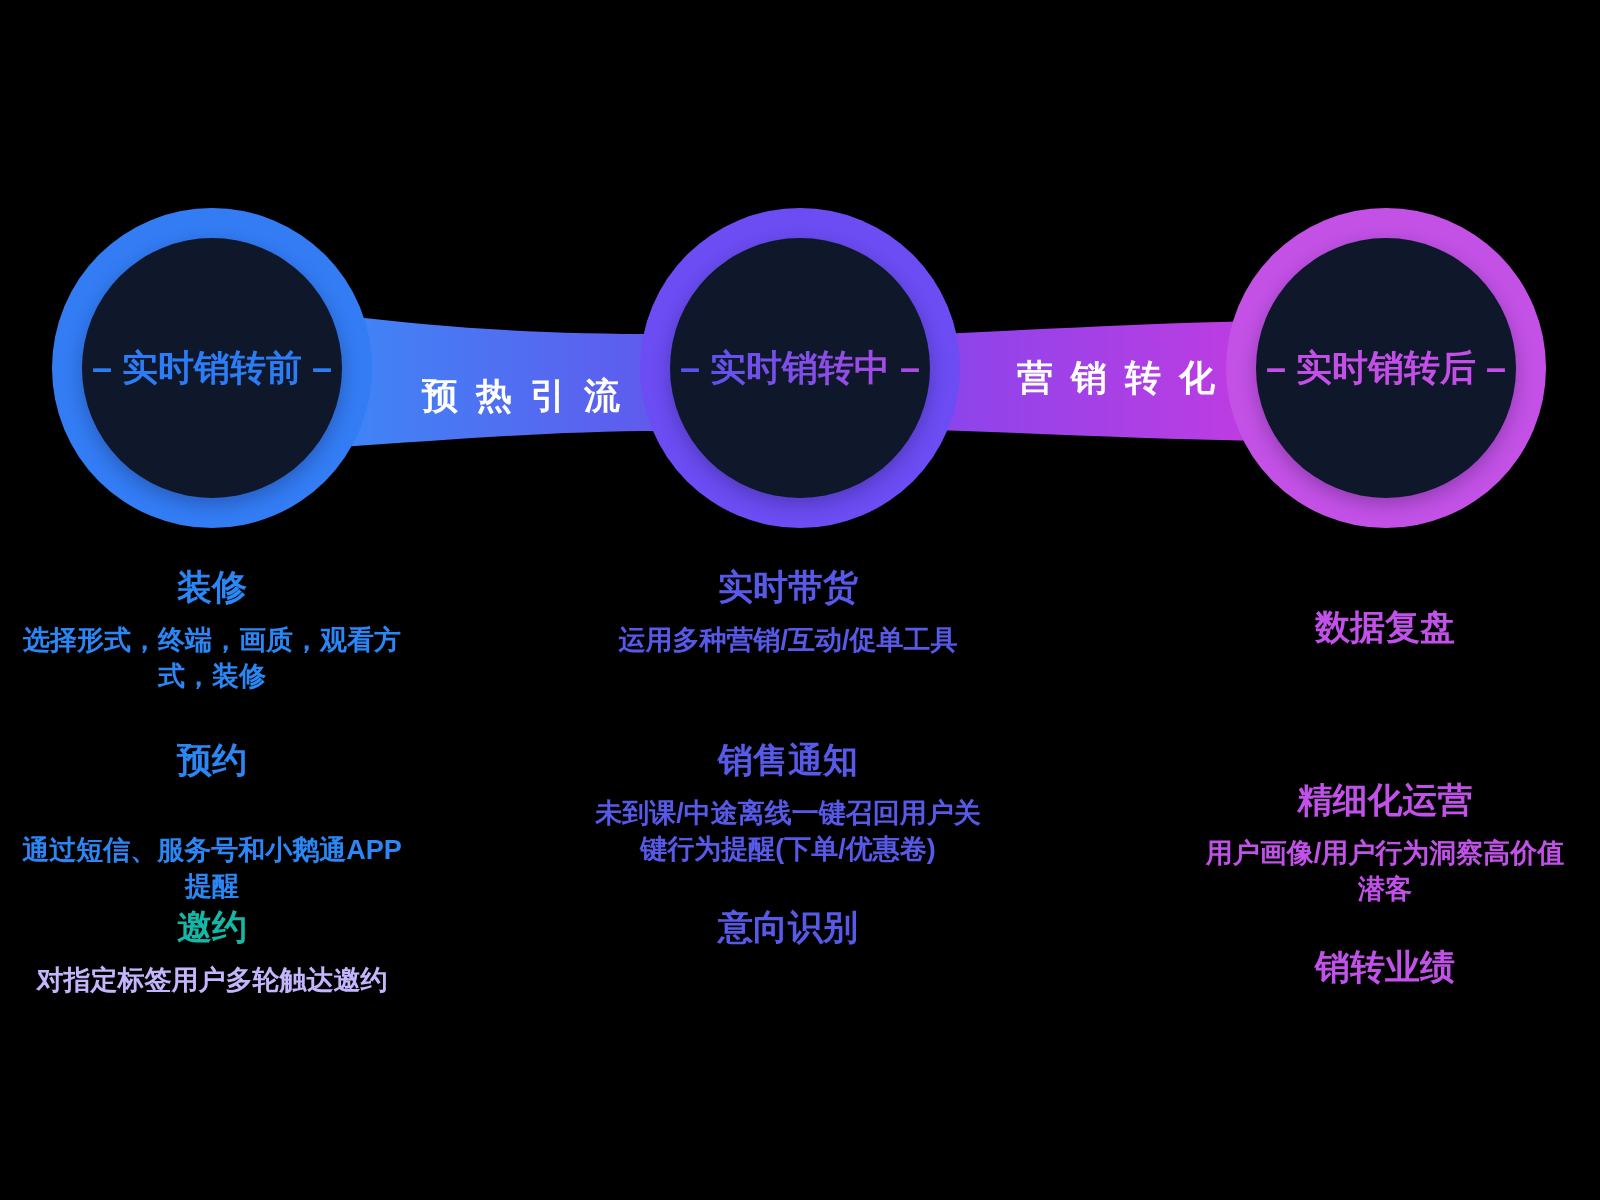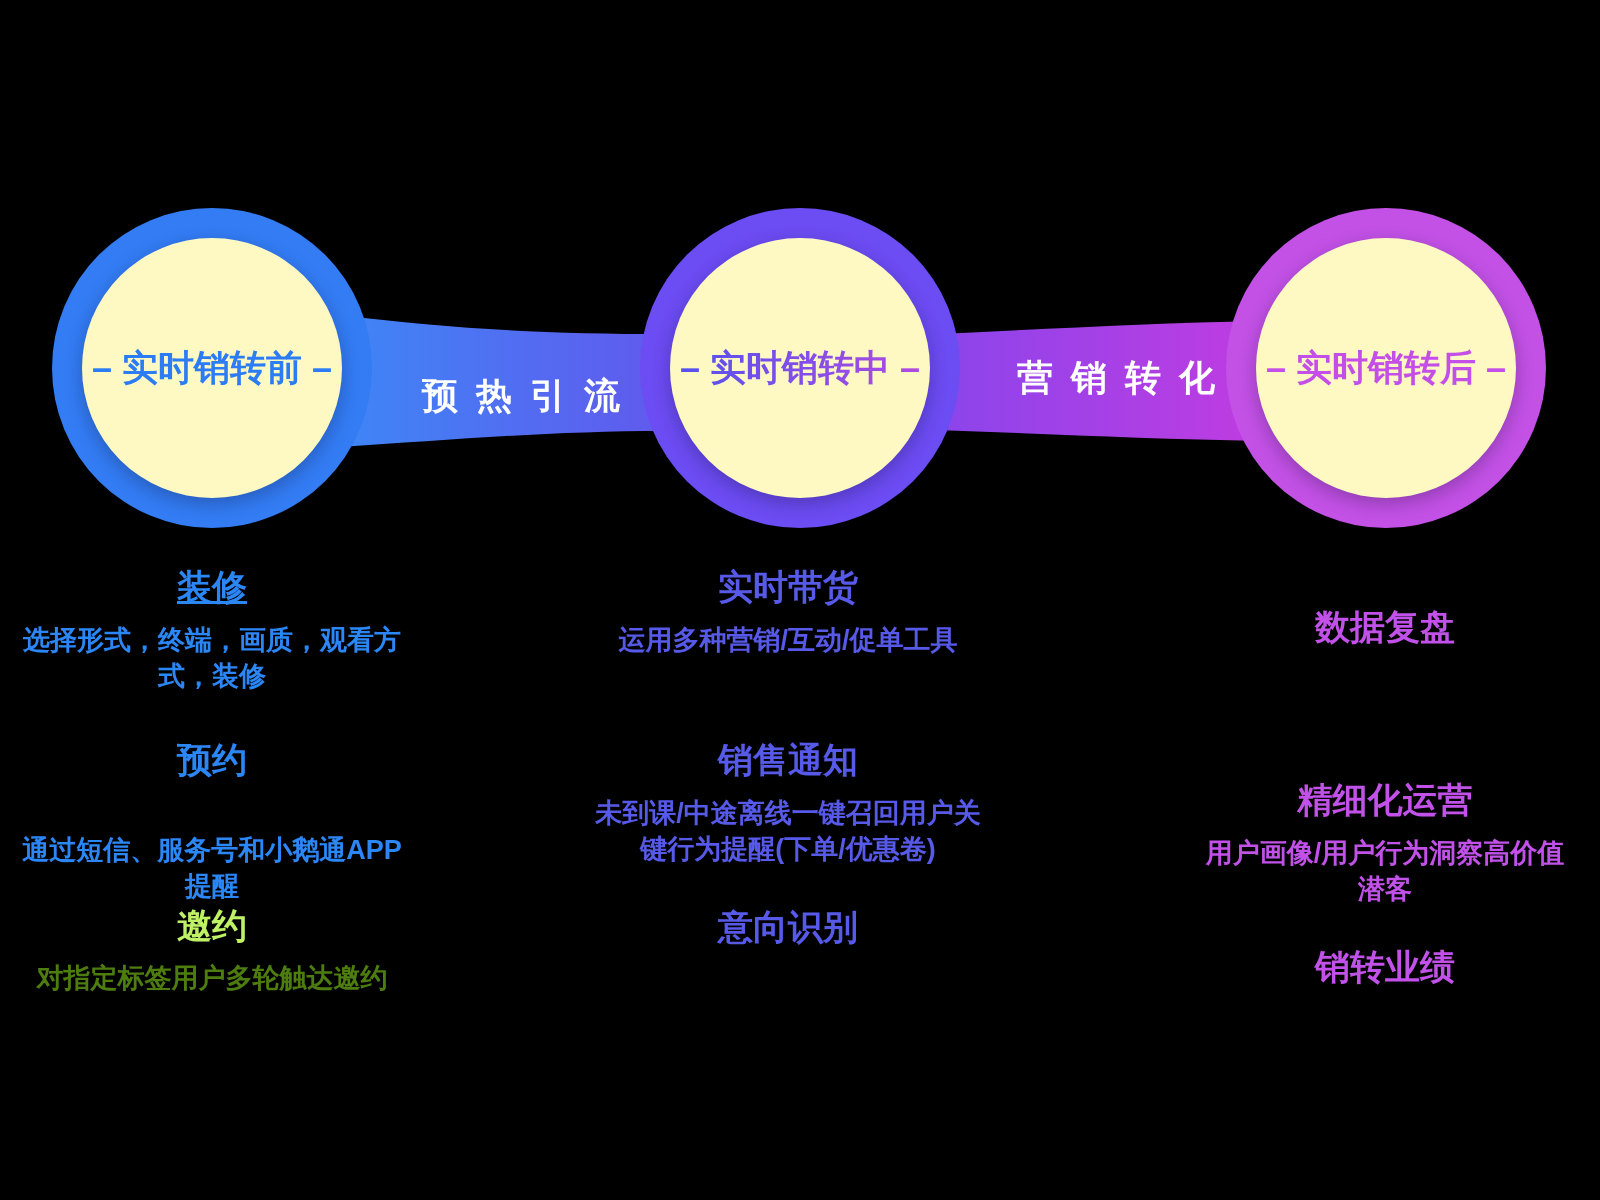--- a/index.html
+++ b/index.html
@@ -28,21 +28,21 @@
   .circle {
     position: absolute; z-index: 2;
     width: 320px; height: 320px; border-radius: 50%;
     display: flex; align-items: center; justify-content: center;
   }
   .circle-1 { left: 52px;  top: 208px; }
   .circle-2 { left: 640px; top: 208px; }
   .circle-3 { left: 1226px; top: 208px; }
   .circle-inner {
     width: 260px; height: 260px; border-radius: 50%;
-    background: #fef9c3;
+    background: #0f172a;
     display: flex; align-items: center; justify-content: center;
     box-shadow: 0 6px 18px rgba(10, 10, 40, 0.28);
     text-align: right;
   }
   .stage-label {
     font-size: 36px; font-weight: bold; white-space: nowrap;
   }
   .grad-text {
     background-image: linear-gradient(90deg, var(--g1), var(--g2));
     -webkit-background-clip: text; background-clip: text;
@@ -105,32 +105,32 @@
   </div>
 
   <div class="circle circle-3" style="background: rgb(195, 81, 230);">
     <div class="circle-inner">
       <div class="stage-label" style="color: rgb(196, 79, 232);">– 实时销转后 –</div>
     </div>
   </div>
 
   <div class="column column-1">
     <div class="section section-a">
-      <div class="section-title" style="color: rgb(43, 135, 246); text-decoration: underline;">装修</div>
+      <div class="section-title" style="color: rgb(43, 135, 246);">装修</div>
       <div class="section-desc" style="color: rgb(43, 135, 246);">选择形式，终端，画质，观看方
 式，装修</div>
     </div>
     <div class="section section-b">
       <div class="section-title" style="color: rgb(43, 135, 246);">预约</div>
       <div class="section-desc" style="color: rgb(43, 135, 246); margin-top: 45px;">通过短信、服务号和小鹅通APP
 提醒</div>
     </div>
     <div class="section section-c">
-      <div class="section-title" style="color: #bef264; font-family: Liberation Serif, serif;">邀约</div>
-      <div class="section-desc" style="color: #4d7c0f; font-family: Liberation Mono, monospace;">对指定标签用户多轮触达邀约</div>
+      <div class="section-title" style="color: #14b8a6;">邀约</div>
+      <div class="section-desc" style="color: #c4b5fd;">对指定标签用户多轮触达邀约</div>
     </div>
   </div>
 
   <div class="column column-2">
     <div class="section section-a">
       <div class="section-title" style="color: rgb(87, 90, 233);">实时带货</div>
       <div class="section-desc" style="color: rgb(87, 90, 233);">运用多种营销/互动/促单工具</div>
     </div>
     <div class="section section-b">
       <div class="section-title" style="color: rgb(87, 90, 233);">销售通知</div>

